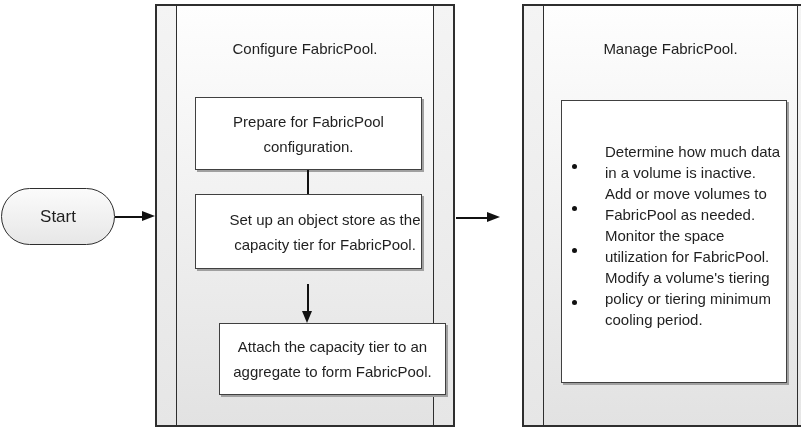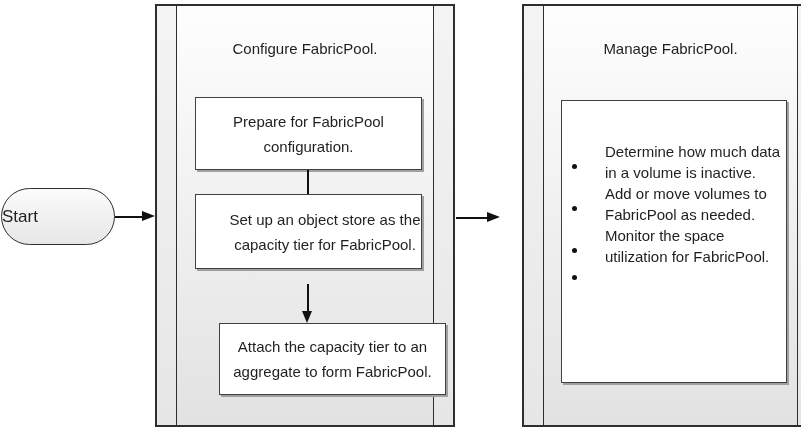--- a/index.html
+++ b/index.html
@@ -4,21 +4,21 @@
 <style>
   html,body{margin:0;padding:0;background:#ffffff;}
   body{font-family:"Liberation Sans","DejaVu Sans",sans-serif;color:#1f1f1f;}
   .canvas{position:relative;width:801px;height:432px;background:#ffffff;overflow:hidden;}
 
   
   .start-node{
     position:absolute;left:1px;top:188px;width:114px;height:57px;
     border:1.6px solid #2e2e2e;border-radius:29px;
     background:linear-gradient(#fbfbfb,#e7e7e7);
-    display:flex;align-items:center;
+    display:flex;align-items:center;justify-content:center;
     font-size:17px;box-sizing:border-box;
   }
 
   
   .panel{
     position:absolute;top:4px;height:423px;box-sizing:border-box;
     border:2px solid #2e2e2e;
     background:linear-gradient(#fefefe,#e2e2e2);
   }
   .panel-configure{left:155px;width:300px;}
@@ -140,18 +140,19 @@
         <li class="task-item">
           <i class="bullet"></i>
           <span class="task-text">Add or move volumes to FabricPool as needed.</span>
         </li>
         <li class="task-item">
           <i class="bullet"></i>
           <span class="task-text">Monitor the space utilization for FabricPool.</span>
         </li>
         <li class="task-item">
           <i class="bullet"></i>
+          <span class="task-text">Modify a volume's tiering policy or tiering minimum cooling period.</span>
         </li>
       </ul>
     </div>
   </div>
 
 </div>
 
 </body></html>

